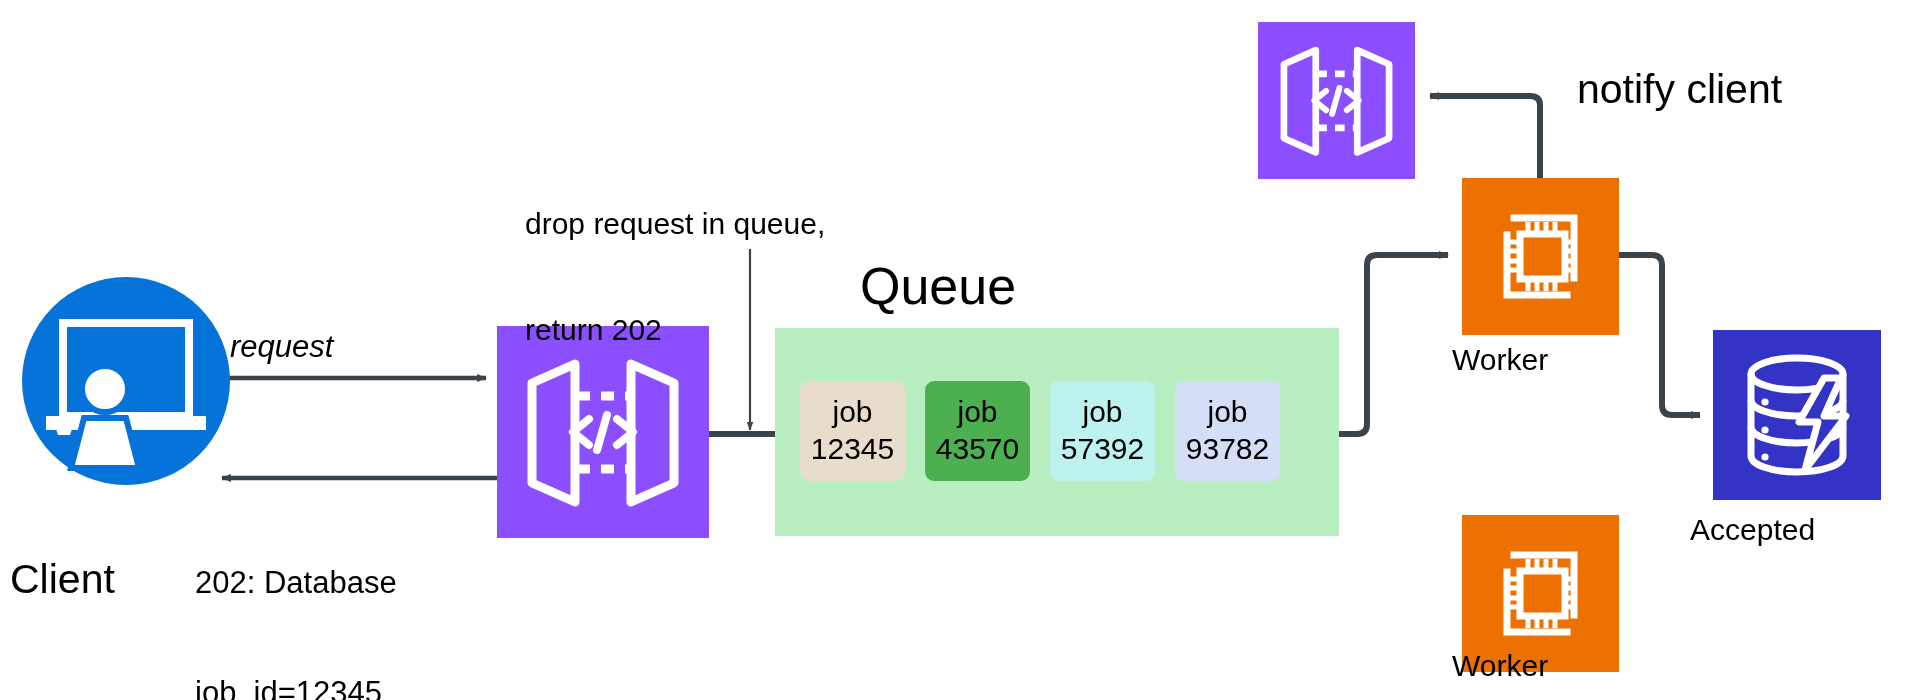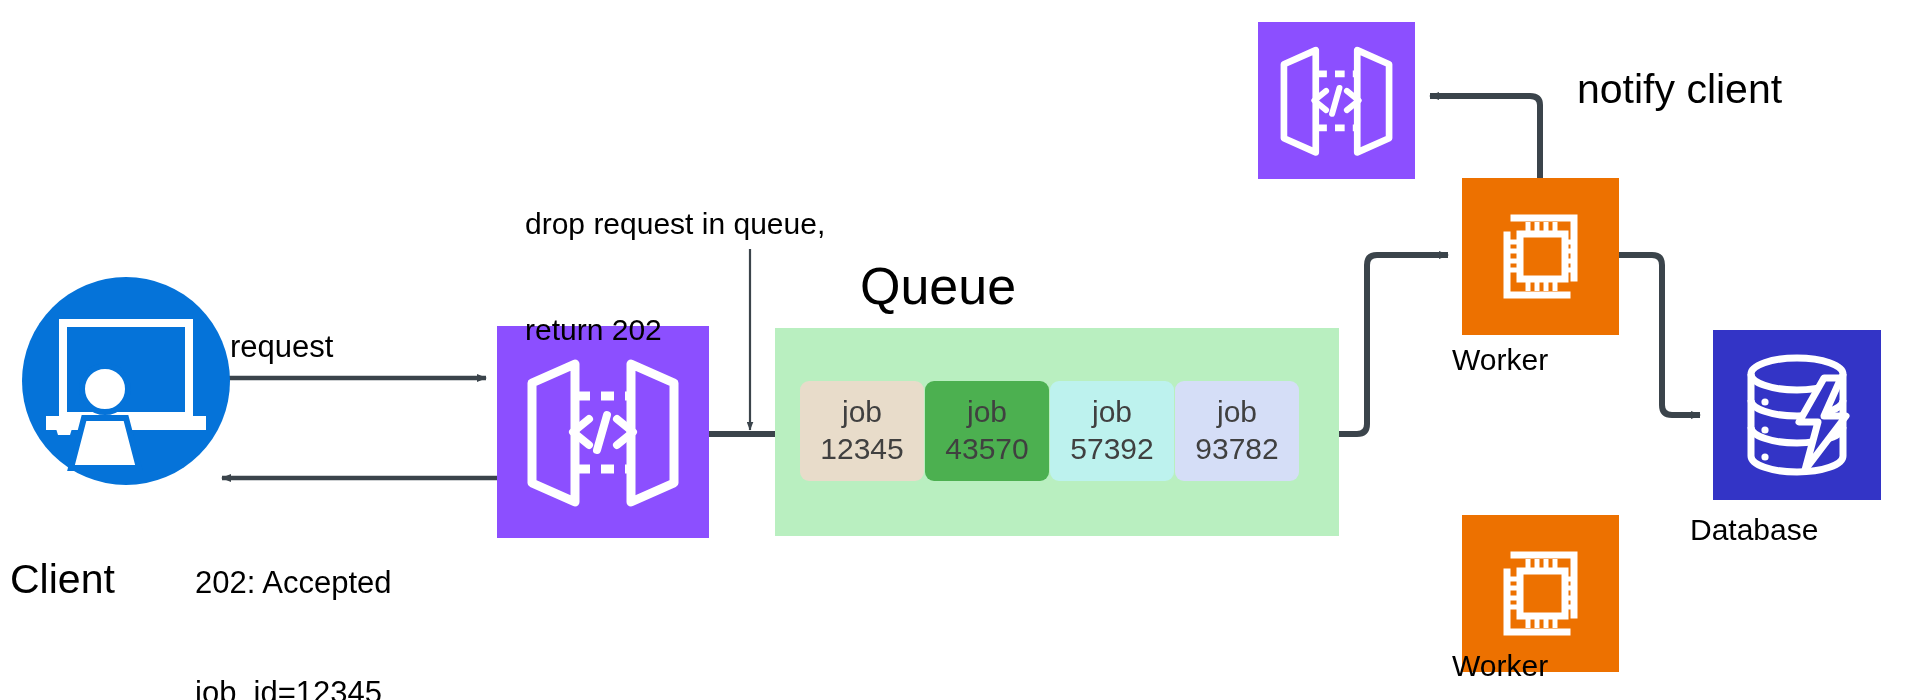--- a/index.html
+++ b/index.html
@@ -68,31 +68,31 @@
     font-size: 52px;
   }
   #queue-box {
     left: 775px; top: 328px;
     width: 564px; height: 208px;
     background: #B9EFC0;
   }
   .job-card {
     position: absolute;
     top: 381px;
-    width: 124px;
+    width: 105px;
     height: 100px;
     border-radius: 9px;
     font-size: 30px;
     line-height: 1.22;
     text-align: center;
     display: flex;
     flex-direction: column;
     align-items: center;
     justify-content: center;
-    color: #404040;
+    color: #000000;
   }
   .job-card .jk { display: block; }
 
   
   #worker-top {
     left: 1462px; top: 178px;
     width: 157px; height: 157px;
     background: #ED7100;
   }
   #worker-top-label {
@@ -121,20 +121,21 @@
     left: 1690px; top: 512px;
     width: 214px;
     font-size: 30px;
   }
 
   
   #label-request {
     left: 230px; top: 329px;
     width: 250px;
     font-size: 31px;
+    font-style: italic;
   }
   #label-accepted {
     left: 195px; top: 492px;
     width: 295px;
     font-size: 31px;
   }
   #label-drop {
     left: 525px; top: 135px;
     width: 410px;
     font-size: 30px;
@@ -319,26 +320,26 @@
       <path d="M38,70 A46,16 0 0 0 130,70"></path>
       <path d="M38,97 A46,16 0 0 0 130,97"></path>
     </g>
     <circle cx="52" cy="72" r="3.6" fill="#ffffff"></circle>
     <circle cx="52" cy="100" r="3.6" fill="#ffffff"></circle>
     <circle cx="52" cy="127" r="3.6" fill="#ffffff"></circle>
 
     <path d="M111,48 L86,92 L105,92 L92,140 L133,86 L111,86 L128,48 z" fill="#3334C6" stroke="#ffffff" stroke-width="7" stroke-linejoin="round"></path>
   </svg>
 </div>
-<div class="label" id="database-label">Database</div>
+<div class="label" id="database-label">Accepted</div>
 
 <div class="label" id="label-request">request</div>
 
 <div class="label" id="label-accepted">
-  <div>202: Accepted</div>
+  <div>202: Database</div>
   <div>job_id=12345</div>
 </div>
 
 <div class="label" id="label-drop">
   <div>drop request in queue,</div>
   <div>return 202</div>
 </div>
 
 <div class="label" id="label-notify">notify client</div>
 

